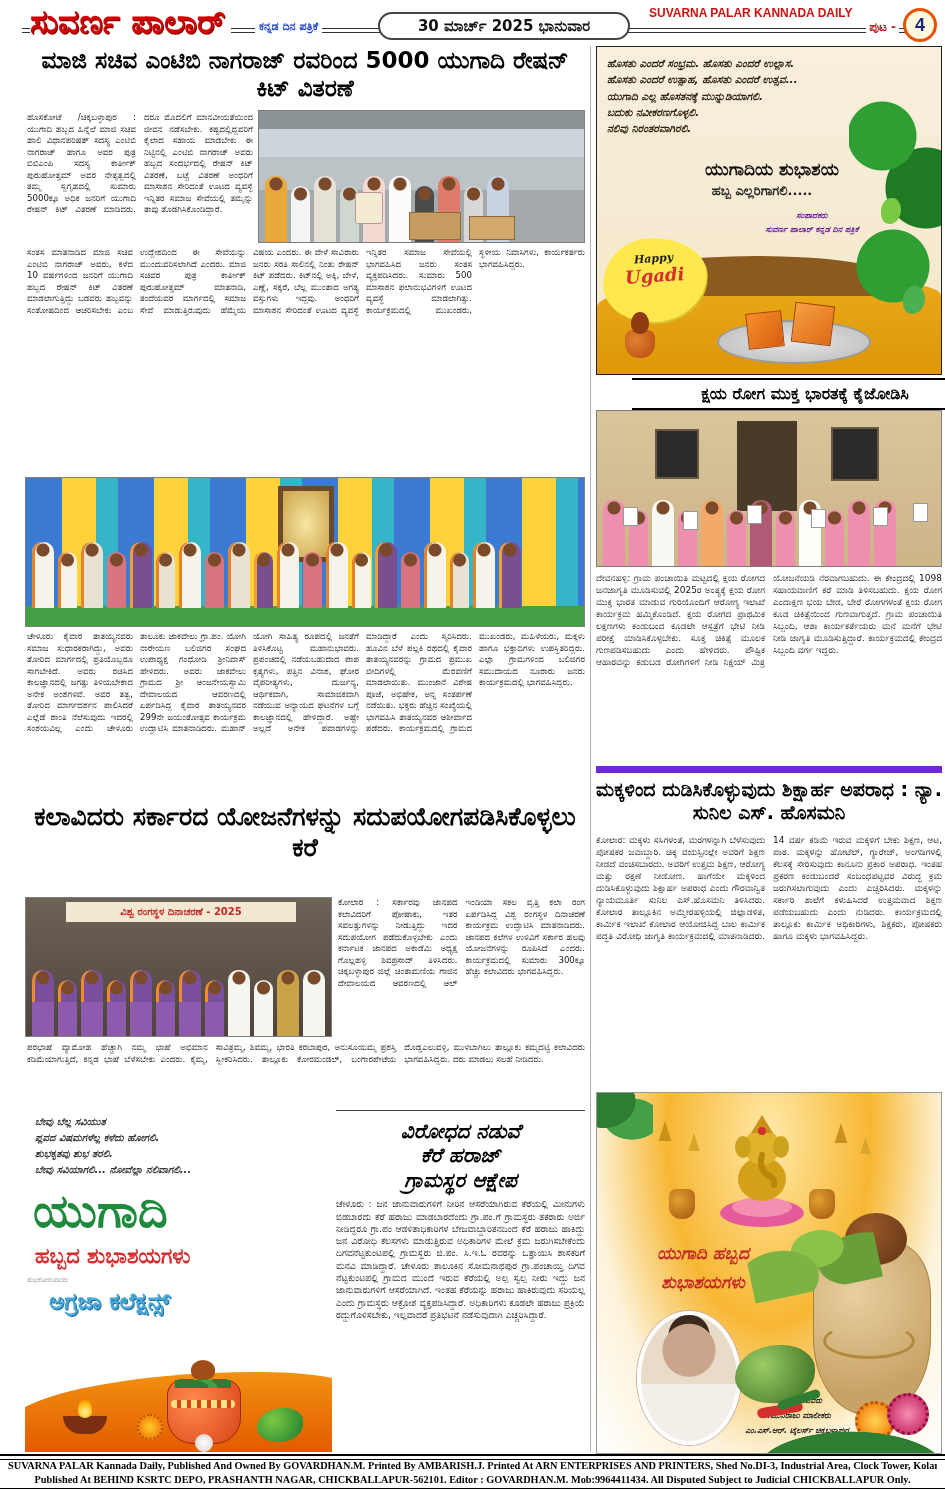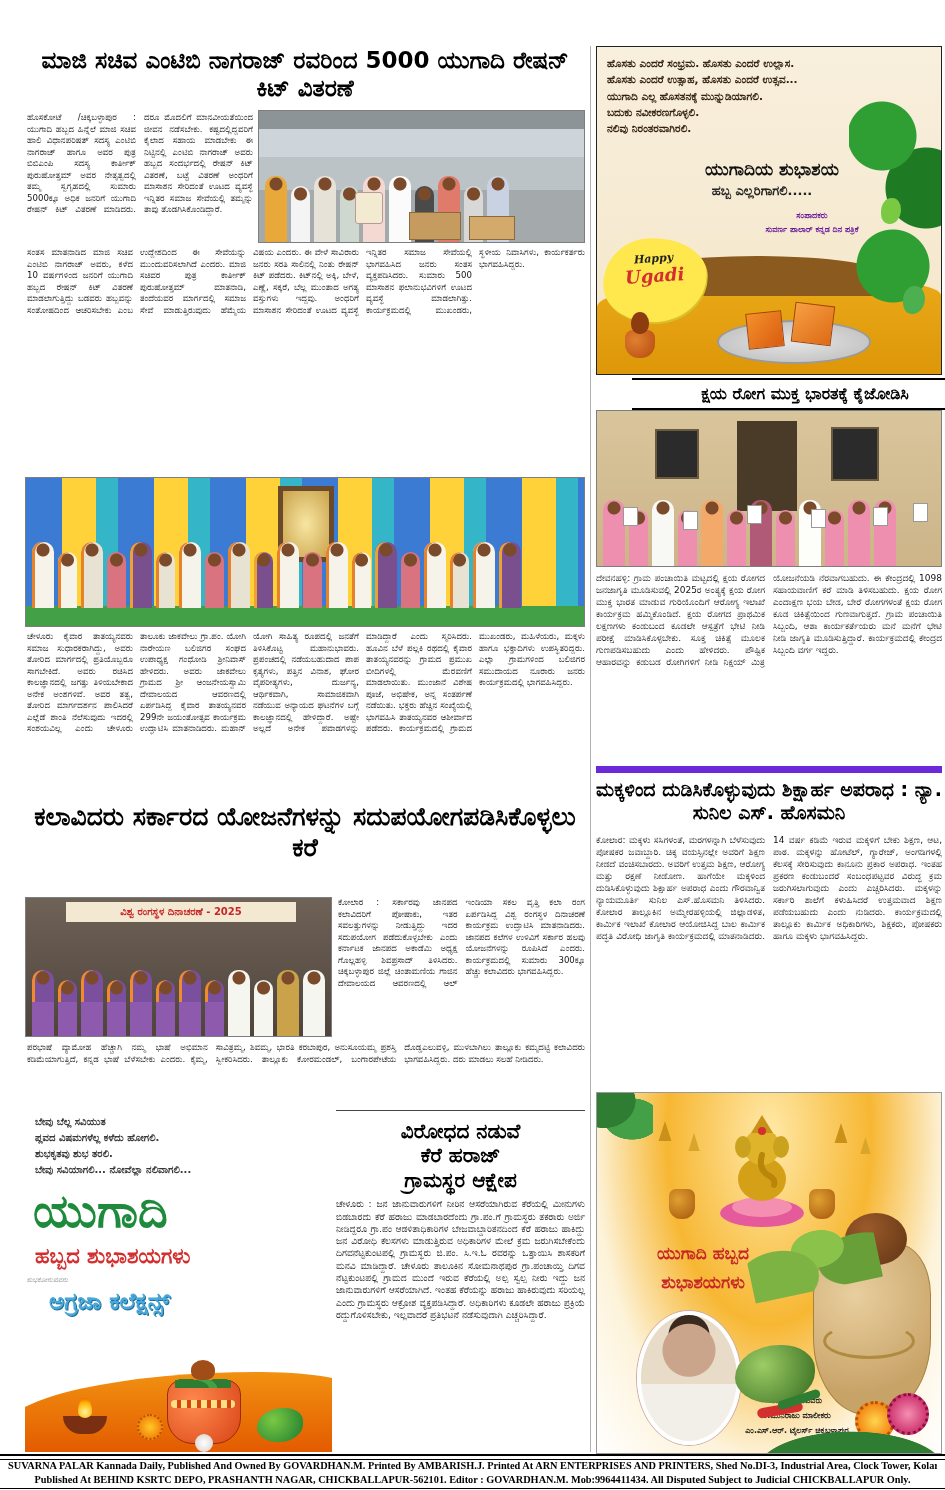--- a/index.html
+++ b/index.html
@@ -5,21 +5,21 @@
   html,body{margin:0;padding:0;background:#dcdcdc;}
   .page{position:relative;width:945px;height:1490px;margin:0 auto;background:#ffffff;
         font-family:"Liberation Sans",sans-serif;overflow:hidden;color:#111;}
   .abs{position:absolute;}
   .headline{font-weight:800;color:#000;text-align:center;line-height:1.22;font-family:"DejaVu Sans",sans-serif;}
   .bodytext{font-size:8.6px;line-height:1.34;color:#141414;text-align:justify;overflow:hidden;
             font-family:"DejaVu Sans",sans-serif;}
   .cols2{column-count:2;column-gap:8px;}
   .cols3{column-count:3;column-gap:8px;}
   .cols5{column-count:5;column-gap:7px;}
-  .pre{white-space:pre-line;}
+  .pre{white-space:pre-line;font-style:italic;}
   .photo{position:absolute;overflow:hidden;border:1px solid #7e7e7e;box-sizing:border-box;}
   .crowd{position:absolute;left:0;right:0;bottom:0;display:flex;align-items:flex-end;gap:4px;padding:0 6px;}
   .fig{flex:0 0 auto;width:22px;height:66px;border-radius:10px 10px 0 0;
        background:radial-gradient(circle at 50% 8px,#7a4a2a 0 6px,rgba(0,0,0,0) 7px),
                   linear-gradient(var(--c,#ddd),var(--c,#ddd));}
   .fig.s{height:56px;width:19px;}
   .ph-ration .fig:nth-child(1){--c:#e8a83a;} .ph-ration .fig:nth-child(2){--c:#f4f4f4;}
   .ph-ration .fig:nth-child(3){--c:#e6e2d8;} .ph-ration .fig:nth-child(4){--c:#cfd8cf;}
   .ph-ration .fig:nth-child(5){--c:#f3d9d2;} .ph-ration .fig:nth-child(6){--c:#fbfbfb;}
   .ph-ration .fig:nth-child(7){--c:#4a4a4a;} .ph-ration .fig:nth-child(8){--c:#e07a6a;}
@@ -36,20 +36,31 @@
   .paper{position:absolute;width:13px;height:17px;background:#fff;border:1px solid #999;}
   .thin{background:#555;}
   .adbox{position:absolute;box-sizing:border-box;}
   .kannada{font-family:"DejaVu Sans",sans-serif;}
 </style>
 </head>
 <body>
 
 <div class="page">
 
+  <div class="abs" style="left:0;top:0;width:945px;height:44px;">
+    <div class="abs" style="left:22px;right:22px;top:28px;height:3px;border-top:1px solid #333;border-bottom:1px solid #333;"></div>
+    <div class="abs kannada" style="left:30px;top:2px;font-size:33px;font-weight:800;color:#d40000;text-shadow:1px 1px 0 #7a0000;white-space:nowrap;background:#fff;padding-right:6px;">ಸುವರ್ಣ ಪಾಲಾರ್</div>
+    <div class="abs kannada" style="left:255px;top:20px;font-size:11px;font-weight:700;color:#2244cc;background:#fff;padding:0 4px;white-space:nowrap;">ಕನ್ನಡ ದಿನ ಪತ್ರಿಕೆ</div>
+    <div class="abs kannada" style="left:378px;top:12px;width:248px;height:24px;border:2px solid #444;border-radius:14px;background:#fff;
+                display:flex;align-items:center;justify-content:center;font-size:15px;font-weight:800;color:#111;z-index:2;">30 ಮಾರ್ಚ್ 2025 ಭಾನುವಾರ</div>
+    <div class="abs" style="left:645px;top:6px;font-size:12px;font-weight:800;color:#cc1111;background:#fff;padding:0 4px;white-space:nowrap;">SUVARNA PALAR KANNADA DAILY</div>
+    <div class="abs kannada" style="right:46px;top:20px;font-size:12px;font-weight:700;color:#b32020;background:#fff;padding:0 3px;">ಪುಟ -</div>
+    <div class="abs" style="right:8px;top:8px;width:28px;height:28px;border:3px solid #e65100;border-radius:50%;background:#fff8dc;
+                display:flex;align-items:center;justify-content:center;font-size:18px;font-weight:800;color:#1a237e;z-index:2;">4</div>
+  </div>
 
   <div class="abs thin" style="left:590px;top:46px;width:1px;height:1406px;opacity:.45;"></div>
 
   <div class="abs headline kannada" style="left:25px;top:46px;width:560px;height:62px;font-size:23px;overflow:hidden;">ಮಾಜಿ ಸಚಿವ ಎಂಟಿಬಿ ನಾಗರಾಜ್ ರವರಿಂದ 5000 ಯುಗಾದಿ ರೇಷನ್ ಕಿಟ್ ವಿತರಣೆ</div>
 
   <div class="abs bodytext cols2" style="left:27px;top:112px;width:226px;height:131px;">ಹೊಸಕೋಟೆ /ಚಿಕ್ಕಬಳ್ಳಾಪುರ : ಯುಗಾದಿ ಹಬ್ಬದ ಹಿನ್ನೆಲೆ ಮಾಜಿ ಸಚಿವ ಹಾಲಿ ವಿಧಾನಪರಿಷತ್ ಸದಸ್ಯ ಎಂಟಿಬಿ ನಾಗರಾಜ್ ಹಾಗೂ ಅವರ ಪುತ್ರ ಬಿಬಿಎಂಪಿ ಸದಸ್ಯ ಕಾರ್ತೀಕ್ ಪುರುಷೋತ್ತಮ್ ಅವರ ನೇತೃತ್ವದಲ್ಲಿ ತಮ್ಮ ಸ್ವಗೃಹದಲ್ಲಿ ಸುಮಾರು 5000ಕ್ಕೂ ಅಧಿಕ ಜನರಿಗೆ ಯುಗಾದಿ ರೇಷನ್ ಕಿಟ್ ವಿತರಣೆ ಮಾಡಿದರು. ದರೂ ಮೊದಲಿಗೆ ಮಾನವೀಯತೆಯಿಂದ ಜೀವನ ನಡೆಸಬೇಕು. ಕಷ್ಟದಲ್ಲಿದ್ದವರಿಗೆ ಕೈಲಾದ ಸಹಾಯ ಮಾಡಬೇಕು ಈ ನಿಟ್ಟಿನಲ್ಲಿ ಎಂಟಿಬಿ ನಾಗರಾಜ್ ಅವರು ಹಬ್ಬದ ಸಂದರ್ಭದಲ್ಲಿ ರೇಷನ್ ಕಿಟ್ ವಿತರಣೆ, ಬಟ್ಟೆ ವಿತರಣೆ ಅಂಧರಿಗೆ ಮಾಸಾಶನ ಸೇರಿದಂತೆ ಊಟದ ವ್ಯವಸ್ಥೆ ಇನ್ನಿತರ ಸಮಾಜ ಸೇವೆಯಲ್ಲಿ ತಮ್ಮನ್ನು ತಾವು ತೊಡಗಿಸಿಕೊಂಡಿದ್ದಾರೆ.</div>
 
   <div class="photo ph-ration" style="left:258px;top:110px;width:327px;height:133px;background:linear-gradient(#cdd5da 0 35%,#bcc3c7 35% 60%,#a4a9ab 60% 100%);">
     <div class="abs" style="left:0;top:0;width:100%;height:18px;background:#8d9498;"></div>
     <div class="crowd">

